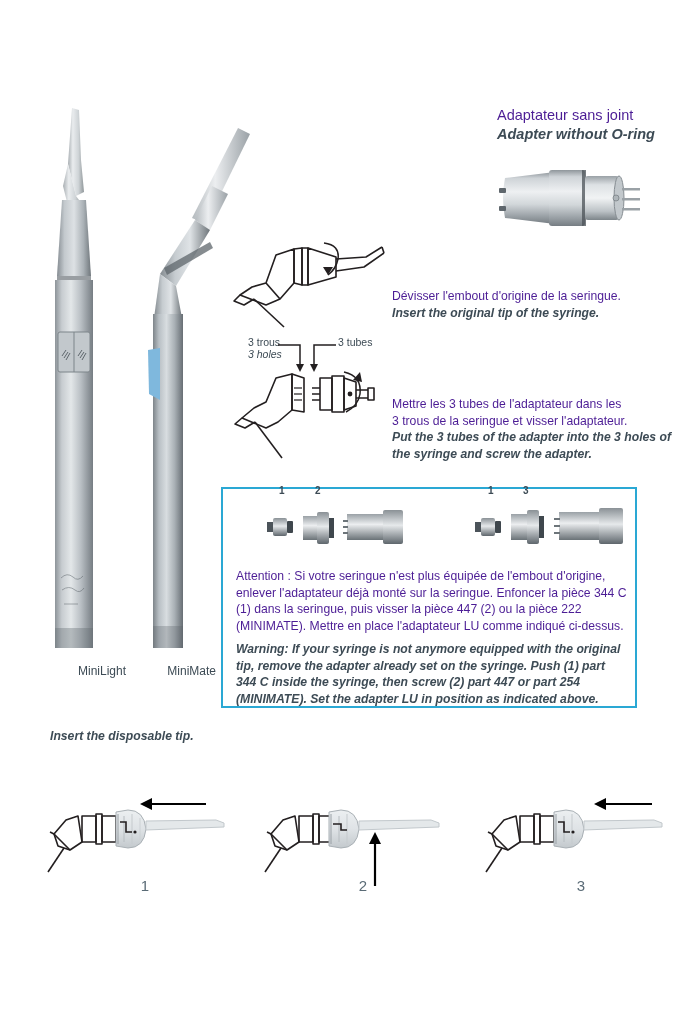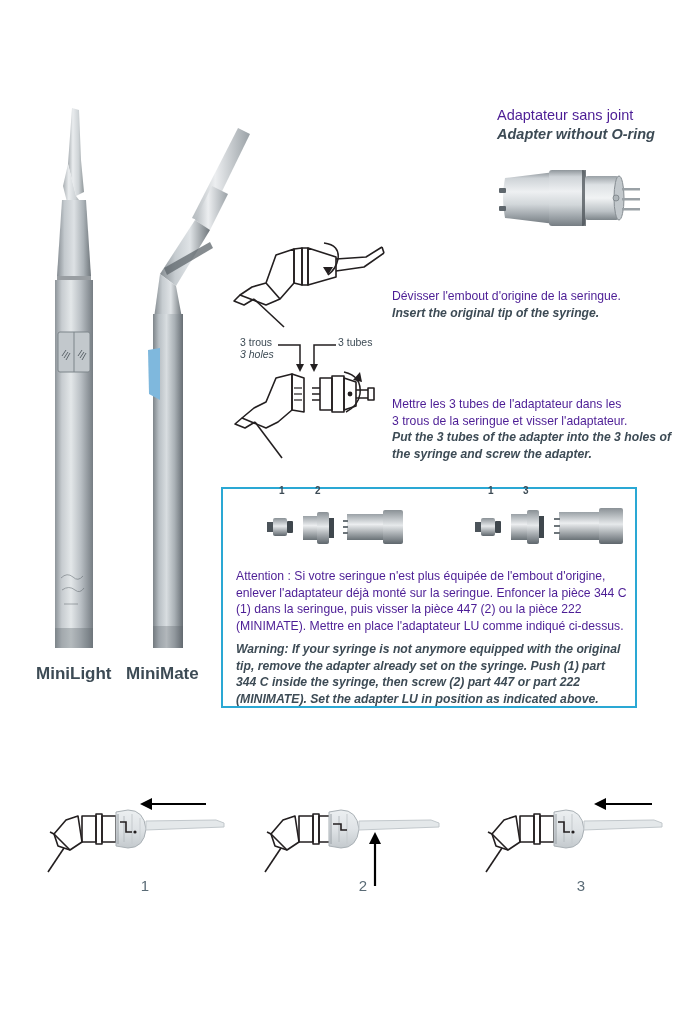--- a/index.html
+++ b/index.html
@@ -34,24 +34,23 @@
   }
   .blocktext { white-space: normal; }
 
   
   #adapter-heading { left: 497px; top: 106px; }
   #adapter-heading .fr { font-size: 14.5px; line-height: 19px; }
   #adapter-heading .en { font-size: 14.5px; line-height: 19px; }
 
   
   .prod-label {
-    font-size: 17px;
+    font-size: 12px;
     color: #3d4b55;
-    text-align: left;
-    font-weight: bold;
+    text-align: right;
   }
 
   
   #warning-box {
     left: 221px;
     top: 487px;
     width: 416px;
     height: 221px;
     border: 2px solid #2aa8d4;
     background: #ffffff;
@@ -252,21 +251,21 @@
     </g>
     <path d="M96 32 l-5 -8 l10 0 z" fill="#231f20"></path>
   </svg>
 </div>
 
 <div class="abs" style="left:392px; top:288px;">
   <div class="fr">Dévisser l'embout d'origine de la seringue.</div>
   <div class="en">Insert the original tip of the syringe.</div>
 </div>
 
-<div class="abs" style="left:240px; top:336px;">
+<div class="abs" style="left:248px; top:336px;">
   <div class="lead-label">3 trous</div>
   <div class="lead-label italic">3 holes</div>
 </div>
 <div class="abs lead-label" style="left:338px; top:336px;">3 tubes</div>
 
 <div class="abs" style="left:278px; top:340px; width:66px; height:34px;">
   <svg width="66" height="34" viewBox="0 0 66 34">
     <g stroke="#231f20" stroke-width="1.5" fill="none">
       <path d="M0 5 L22 5 L22 24"></path>
       <path d="M58 5 L36 5 L36 24"></path>
@@ -384,25 +383,26 @@
           <rect x="-5" y="26" width="6" height="2"></rect>
         </g>
       </g>
     </svg>
   </div>
   <div class="abs callout-num" style="left:265px; top:-4px;">1</div>
   <div class="abs callout-num" style="left:300px; top:-4px;">3</div>
 
   <div id="warning-text">
     <div class="fr blocktext">Attention : Si votre seringue n'est plus équipée de l'embout d'origine, enlever l'adaptateur déjà monté sur la seringue. Enfoncer la pièce 344 C (1) dans la seringue, puis visser la pièce 447 (2) ou la pièce 222 (MINIMATE). Mettre en place l'adaptateur LU comme indiqué ci-dessus.</div>
-    <div class="en blocktext">Warning: If your syringe is not anymore equipped with the original tip, remove the adapter already set on the syringe. Push (1) part 344 C inside the syringe, then screw (2) part 447 or part 222 (MINIMATE). Set the adapter LU in position as indicated above.</div>
+    <div class="en blocktext">Warning: If your syringe is not anymore equipped with the original tip, remove the adapter already set on the syringe. Push (1) part 344 C inside the syringe, then screw (2) part 447 or part 254 (MINIMATE). Set the adapter LU in position as indicated above.</div>
   </div>
 </div>
 
 <div class="abs" style="left:50px; top:728px;">
+  <div class="en">Insert the disposable tip.</div>
 </div>
 
 <div class="abs" style="left:48px; top:790px; width:200px; height:90px;">
   <svg width="200" height="90" viewBox="0 0 200 90">
     <defs>
       <linearGradient id="gTip" x1="0" y1="0" x2="0" y2="1">
         <stop offset="0%" stop-color="#eceff1"></stop>
           <stop offset="50%" stop-color="#dfe3e6"></stop>
         <stop offset="100%" stop-color="#c3c9cd"></stop>
       </linearGradient>

